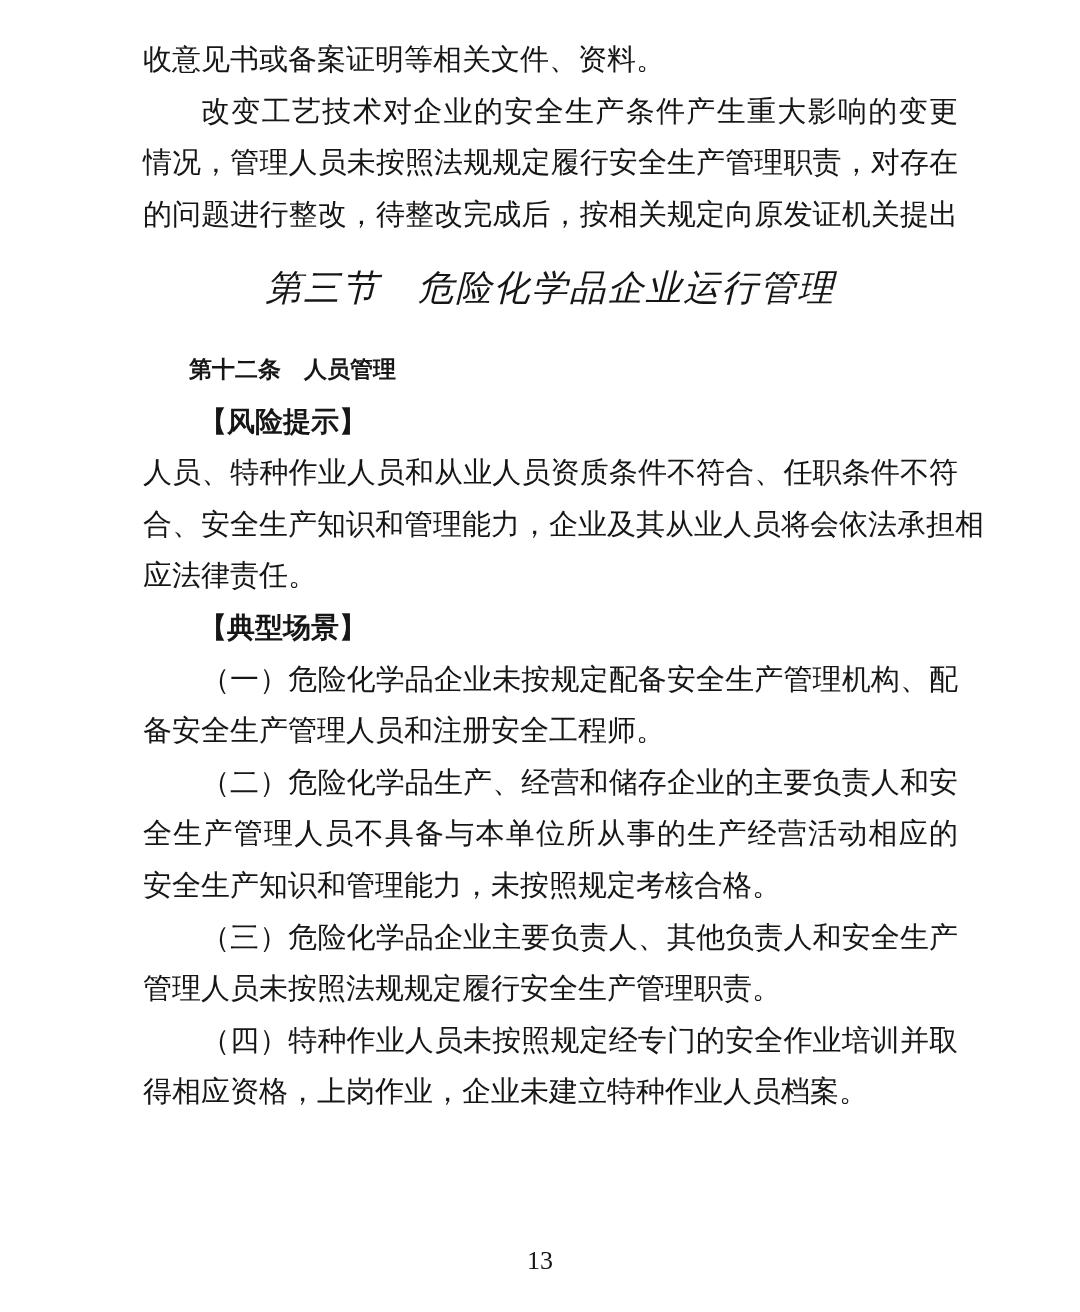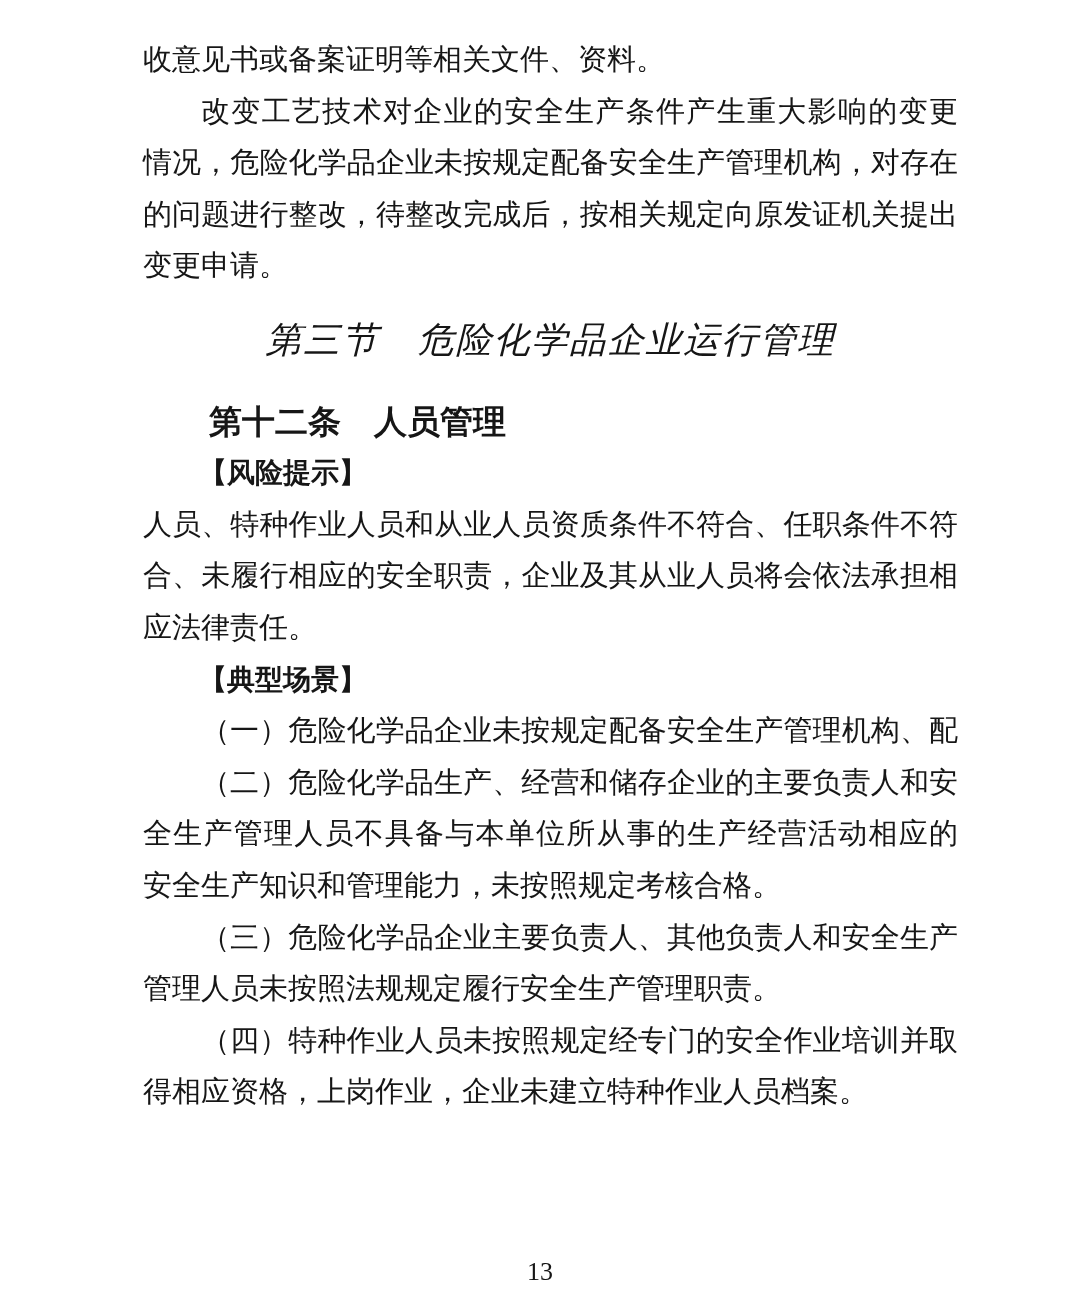--- a/index.html
+++ b/index.html
@@ -36,76 +36,75 @@
     font-size: 36px;
     font-weight: normal;
     font-style: italic;
     font-family: "Liberation Serif", "DejaVu Serif", serif;
     text-align: center;
     line-height: 51.6px;
     margin: 23px 0 29px 0;
     letter-spacing: 2px;
   }
   .article-heading {
-    font-size: 33px;
+    font-size: 23px;
     font-weight: bold;
     font-family: "Liberation Sans", "DejaVu Sans", sans-serif;
     text-indent: 2em;
     line-height: 51.6px;
   }
   .label-heading {
     font-size: 28px;
     font-weight: bold;
     font-family: "Liberation Sans", "DejaVu Sans", sans-serif;
     text-indent: 2em;
     line-height: 51.6px;
   }
   .page-number {
     position: absolute;
     left: 0; right: 0;
     top: 1246px;
     text-align: center;
     font-size: 26px;
     color: #161616;
-    margin-top: 11px;
   }
 </style>
 </head>
 <body>
 
 <div class="page">
   <div class="body-text">
 
     <p class="para">
       <span class="line last">收意见书或备案证明等相关文件、资料。</span>
     </p>
 
     <p class="para">
       <span class="line first">改变工艺技术对企业的安全生产条件产生重大影响的变更</span>
-      <span class="line">情况，危险化学品企业未按规定配备安全生产管理机构，对存在</span>
+      <span class="line">情况，管理人员未按照法规规定履行安全生产管理职责，对存在</span>
       <span class="line">的问题进行整改，待整改完成后，按相关规定向原发证机关提出</span>
-      <span class="line last">变更申请。</span>
     </p>
 
     <h2 class="section-heading">第三节　危险化学品企业运行管理</h2>
 
     <h3 class="article-heading">第十二条　人员管理</h3>
 
     <h4 class="label-heading">【风险提示】</h4>
 
     <p class="para">
       <span class="line">人员、特种作业人员和从业人员资质条件不符合、任职条件不符</span>
-      <span class="line">合、未履行相应的安全职责，企业及其从业人员将会依法承担相</span>
+      <span class="line">合、安全生产知识和管理能力，企业及其从业人员将会依法承担相</span>
       <span class="line last">应法律责任。</span>
     </p>
 
     <h4 class="label-heading">【典型场景】</h4>
 
     <p class="para">
       <span class="line first">（一）危险化学品企业未按规定配备安全生产管理机构、配</span>
+      <span class="line last">备安全生产管理人员和注册安全工程师。</span>
     </p>
 
     <p class="para">
       <span class="line first">（二）危险化学品生产、经营和储存企业的主要负责人和安</span>
       <span class="line">全生产管理人员不具备与本单位所从事的生产经营活动相应的</span>
       <span class="line last">安全生产知识和管理能力，未按照规定考核合格。</span>
     </p>
 
     <p class="para">
       <span class="line first">（三）危险化学品企业主要负责人、其他负责人和安全生产</span>

